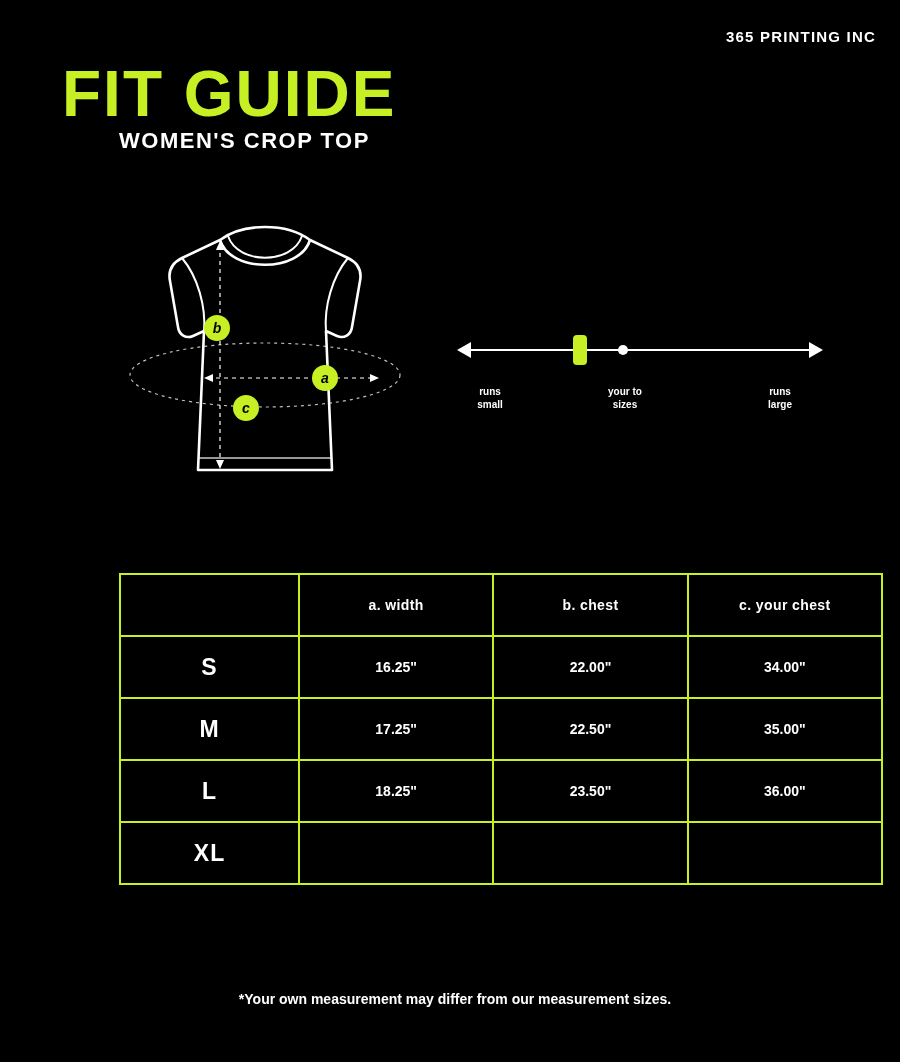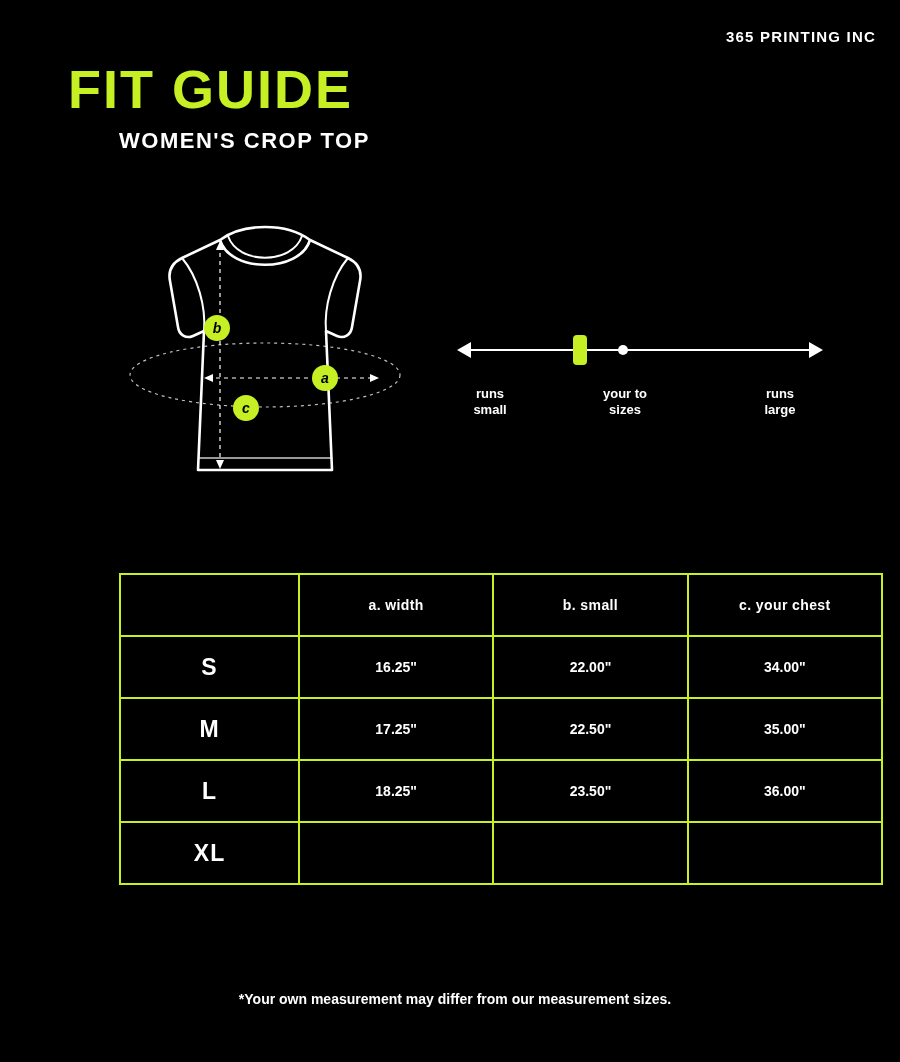--- a/index.html
+++ b/index.html
@@ -20,22 +20,22 @@
     top: 28px;
     right: 24px;
     font-size: 15px;
     font-weight: bold;
     letter-spacing: 1.2px;
     color: #ffffff;
   }
   .title {
     position: absolute;
     top: 62px;
-    left: 68px;
-    font-size: 54px;
+    left: 62px;
+    font-size: 64px;
     font-weight: bold;
     letter-spacing: 2px;
     color: #c6f024;
     line-height: 1;
   }
   .subtitle {
     position: absolute;
     top: 128px;
     left: 119px;
     font-size: 22px;
@@ -73,21 +73,21 @@
   
   .scale {
     position: absolute;
     left: 455px;
     top: 330px;
     width: 370px;
     height: 110px;
   }
   .scale-label {
     position: absolute;
-    font-size: 13px;
+    font-size: 10px;
     font-weight: bold;
     text-align: center;
     line-height: 1.25;
     color: #ffffff;
   }
   .scale-label.small { left: 0px; top: 56px; width: 70px; }
   .scale-label.true  { left: 130px; top: 56px; width: 80px; }
   .scale-label.large { left: 290px; top: 56px; width: 70px; }
   .scale-marker {
     position: absolute;
@@ -206,21 +206,21 @@
     <span>large</span>
   </div>
 </div>
 
 <div class="table-wrap">
   <table>
     <thead>
       <tr>
         <th class="col-size corner"></th>
         <th>a. width</th>
-        <th>b. small</th>
+        <th>b. chest</th>
         <th>c. your chest</th>
       </tr>
     </thead>
     <tbody>
       <tr>
         <td class="size">S</td>
         <td class="val">16.25"</td>
         <td class="val">22.00"</td>
         <td class="val">34.00"</td>
       </tr>

